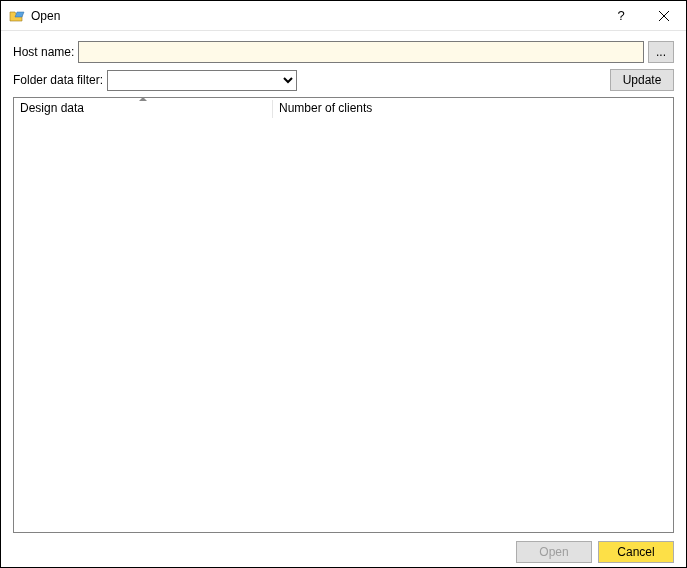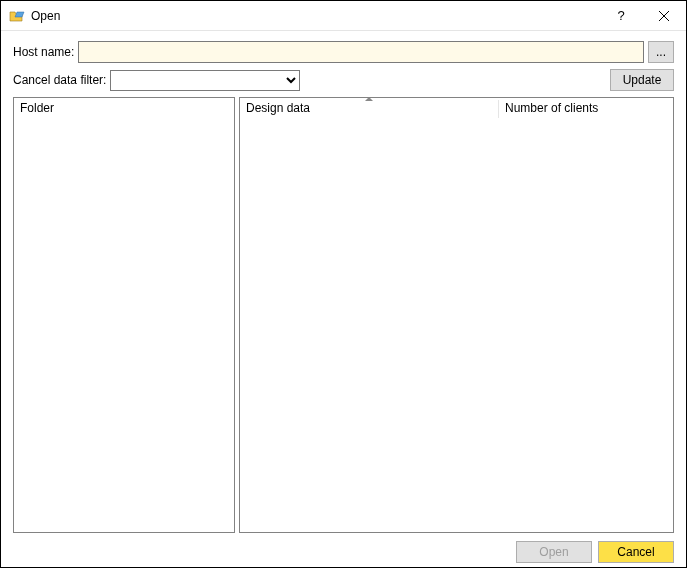--- a/index.html
+++ b/index.html
@@ -215,36 +215,30 @@
 
     <div class="row">
       <span class="label">Host name:</span>
       <input class="hostname-input" type="text" value="" style="">
       <button class="browse-btn">
         <span>...</span>
       </button>
     </div>
 
     <div class="filter-row">
-      <span class="label">Cancel data filter:</span>
+      <span class="label">Folder data filter:</span>
       <select class="filter-select">
         <option></option>
       </select>
       <div class="filter-spacer"></div>
       <button class="update-btn">Update</button>
     </div>
 
     <div class="panels">
 
-      <div class="panel panel-left">
-        <div class="panel-header">
-          <div class="col-header" style="flex:1">Folder</div>
-        </div>
-        <div class="panel-body"></div>
-      </div>
 
       <div class="panel panel-right">
         <div class="panel-header">
           <div class="col-header sortable" style="width:258px">Design data</div>
           <div class="col-divider"></div>
           <div class="col-header" style="flex:1">Number of clients</div>
         </div>
         <div class="panel-body"></div>
       </div>
 

